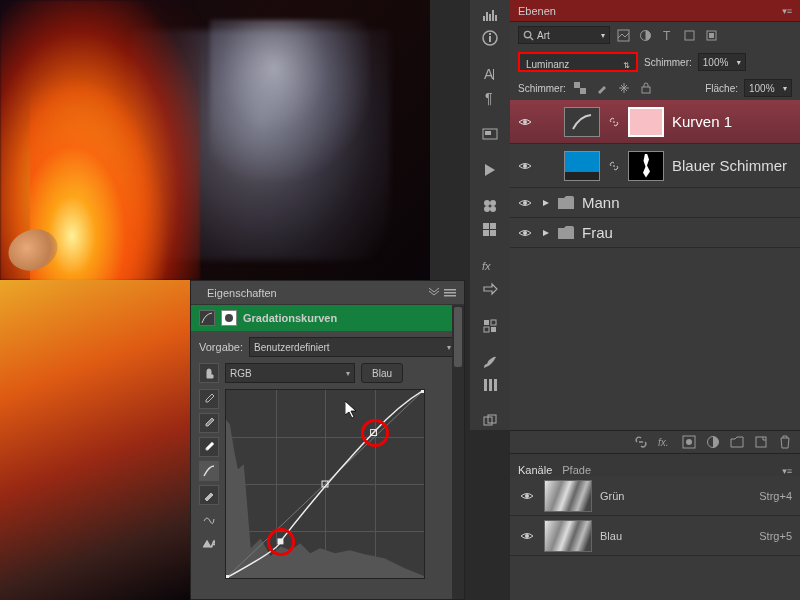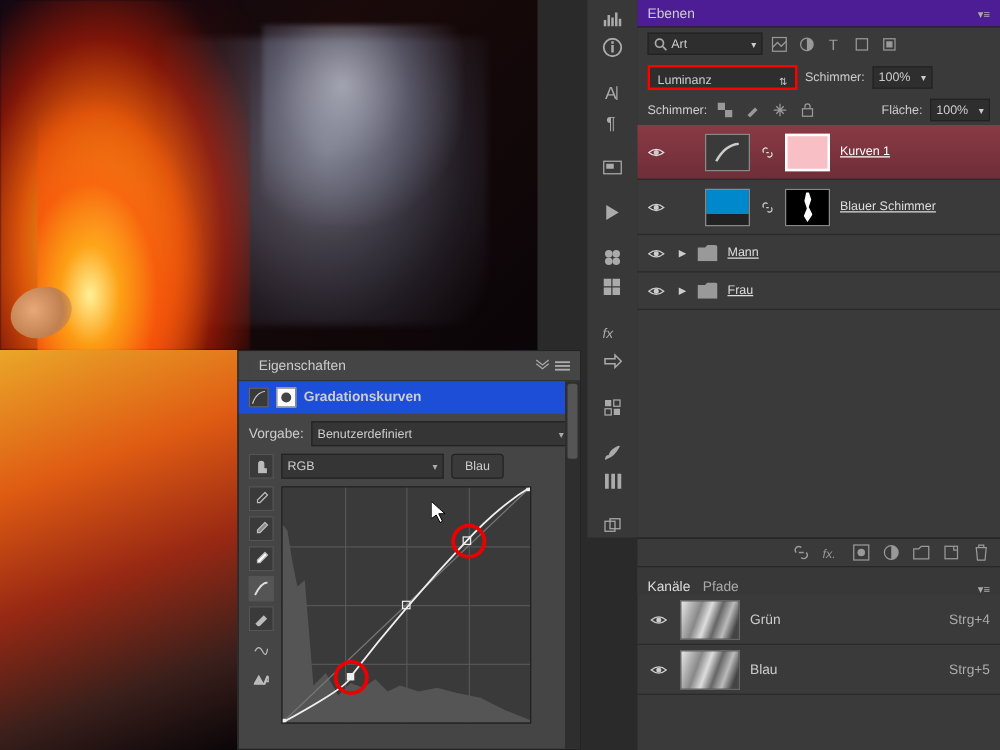--- a/index.html
+++ b/index.html
@@ -19,21 +19,21 @@
   .tool-strip .tbtn { width: 26px; height: 22px; display: flex; align-items: center; justify-content: center; color: #aaa; cursor: pointer; border-radius: 2px; }
   .tool-strip .tbtn svg { width: 16px; height: 16px; fill: #aaa; }
   .tool-strip .gap { height: 8px; }
   
   
   .props-panel { position: absolute; left: 190px; top: 280px; width: 275px; height: 320px; background: #454545; border: 1px solid #222; }
   .props-header { background: #454545; height: 24px; display: flex; align-items: center; padding: 0 8px; border-bottom: 1px solid #333; gap: 45px; }
   .props-header .tab { background: #454545; padding: 3px 8px; font-size: 11px; }
   .props-header .ctrls { margin-left: auto; display: flex; gap: 4px; }
   .props-header .ic { width: 12px; height: 12px; fill: #aaa; }
-  .props-sub { height: 26px; display: flex; align-items: center; padding: 0 8px; gap: 6px; background: #1d4ed8; }
+  .props-sub { height: 26px; display: flex; align-items: center; padding: 0 8px; gap: 6px; background: #15803d; }
   .props-sub .sq { width: 16px; height: 16px; border: 1px solid #666; background: #3a3a3a; display: flex; align-items: center; justify-content: center; }
   .props-sub .sq svg { width: 12px; height: 12px; fill: #ccc; }
   .props-body { padding: 6px 8px; position: relative; }
   .row { display: flex; align-items: center; gap: 6px; margin-bottom: 6px; }
   .lbl { font-size: 11px; color: #ccc; }
   .select { flex: 1; height: 20px; background: #353535; border: 1px solid #222; color: #ccc; font-size: 10px; padding: 0 4px; display: flex; align-items: center; justify-content: space-between; cursor: pointer; }
   .select .arr { font-size: 8px; color: #aaa; }
   .btn-auto { height: 20px; padding: 0 10px; background: #3a3a3a; border: 1px solid #222; color: #ccc; font-size: 10px; cursor: pointer; border-radius: 3px; }
   
   .curves-area { display: flex; gap: 4px; }
@@ -46,21 +46,21 @@
   .grid-line { position: absolute; background: #555; }
   .histo { position: absolute; left: 0; bottom: 0; width: 100%; height: 100%; }
   .curve-line { position: absolute; left: 0; top: 0; width: 100%; height: 100%; pointer-events: none; }
   .circle-mark { position: absolute; width: 28px; height: 28px; border: 3px solid #e00; border-radius: 50%; transform: translate(-50%,-50%); }
   .cursor-arrow { position: absolute; width: 14px; height: 18px; }
   .scroll-track { width: 12px; background: #2e2e2e; position: absolute; right: 0; top: 24px; bottom: 0; }
   .scroll-thumb { background: #555; width: 8px; margin: 2px; height: 60px; border-radius: 2px; }
   
   
   .layers-area { position: absolute; left: 510px; top: 0; width: 290px; height: 430px; background: #3a3a3a; }
-  .layers-head { height: 22px; background: #4c1d95; display: flex; align-items: center; padding: 0 8px; border-bottom: 1px solid #222; }
+  .layers-head { height: 22px; background: #7f1d1d; display: flex; align-items: center; padding: 0 8px; border-bottom: 1px solid #222; }
   .layers-head .tab { font-size: 11px; }
   .layers-head .menu { margin-left: auto; font-size: 9px; color: #aaa; }
   .layers-toolbar { height: 26px; display: flex; align-items: center; padding: 0 8px; gap: 4px; }
   .search-sel { flex: 0 0 92px; height: 18px; background: #2e2e2e; border: 1px solid #222; display: flex; align-items: center; padding: 0 4px; font-size: 10px; color: #ccc; cursor: pointer; }
   .search-sel .mag { width: 11px; height: 11px; fill: #aaa; margin-right: 3px; }
   .tb-ic { width: 18px; height: 18px; display: flex; align-items: center; justify-content: center; cursor: pointer; }
   .tb-ic svg { width: 13px; height: 13px; fill: #999; }
   
   .blend-row { height: 28px; display: flex; align-items: center; padding: 0 8px; gap: 6px; }
   .blend-sel { width: 120px; height: 20px; background: #2e2e2e; border: 2px solid #ff0000; display: flex; align-items: flex-end; justify-content: space-between; padding: 0 6px; font-size: 10px; cursor: pointer; }
@@ -81,21 +81,21 @@
   .thumb.adj { background: #3a3a3a; display: flex; align-items: center; justify-content: center; }
   .thumb.adj svg { width: 20px; height: 16px; fill: none; stroke: #ccc; stroke-width: 2; }
   .thumb.mask { background: #fff; }
   .thumb.mask.pink { background: #f8bfc5; border: 2px solid #fff; }
   .thumb.blue { background: linear-gradient(#0088cc 0%, #0088cc 70%, #222 70%); }
   .thumb.bmask { background: #000; display:flex; align-items:center; justify-content:center; }
   .thumb.bmask::after { content:""; width:10px; height:24px; background:#fff; clip-path: polygon(40% 0, 60% 0, 80% 25%, 60% 50%, 90% 75%, 50% 100%, 20% 80%, 45% 55%, 25% 30%); }
   .thumb.photo { background: linear-gradient(135deg, #3a2418 0%, #c89068 40%, #8a5038 70%, #2a180f 100%); }
   .link-ic { width: 12px; height: 12px; display: flex; align-items: center; justify-content: center; }
   .link-ic svg { width: 10px; height: 10px; fill: #ccc; }
-  .layer-name { font-size: 10px; color: #ddd; text-decoration: underline; }
+  .layer-name { font-size: 15px; color: #ddd; }
   .layer-row.selected .layer-name { color: #fff; }
   .tri { width: 8px; height: 8px; fill: #ccc; }
   .fold-ic { width: 16px; height: 13px; border-radius: 2px 2px 0 0; fill: #999; }
   
   
   .bottom-right { position: absolute; left: 510px; top: 430px; width: 290px; height: 170px; background: #3a3a3a; }
   .br-icons { height: 24px; display: flex; align-items: center; justify-content: flex-end; padding: 0 8px; gap: 10px; border-top: 1px solid #222; border-bottom: 1px solid #222; }
   .br-icons svg { width: 14px; height: 14px; fill: #999; cursor: pointer; }
   .br-tabs { height: 22px; display: flex; align-items: flex-end; padding: 0 8px; gap: 10px; background: #383838; }
   .br-tabs .tb { font-size: 11px; color: #aaa; cursor: pointer; }

